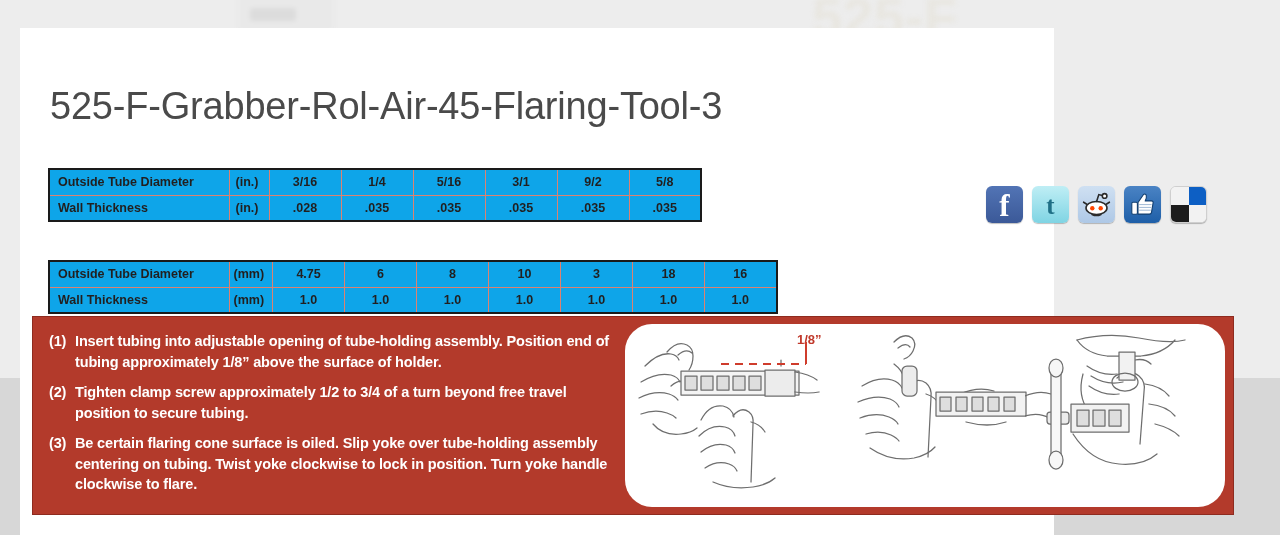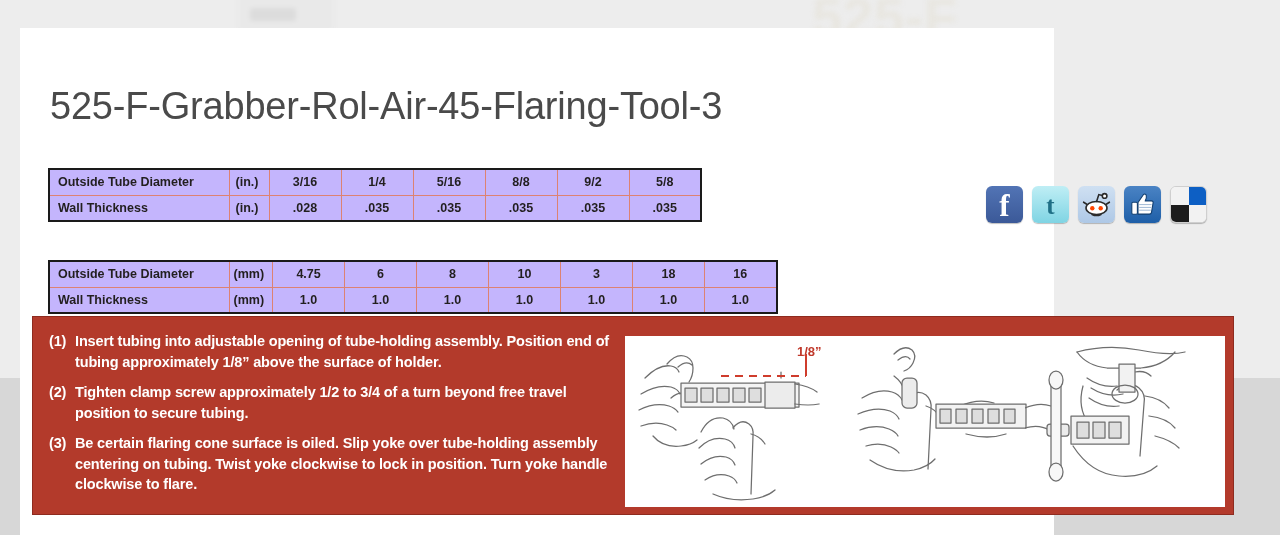--- a/index.html
+++ b/index.html
@@ -43,21 +43,21 @@
     position: absolute; left: 30px; top: 32px;
     font-size: 38px; font-weight: 300; color: #4a4a4a;
     letter-spacing: -0.2px; white-space: nowrap;
   }
 
   
   .spec-table {
     position: absolute;
     border-collapse: collapse;
     border: 2.5px solid #1a1a1a;
-    background: #c4b5fd;
+    background: #0ea5e9;
   }
   .spec-table td {
     border: 1px solid #dd8272;
     font-size: 12.5px;
     font-weight: bold;
     color: #221f1f;
     text-align: center;
     height: 26px;
     padding: 0 4px;
     white-space: nowrap;
@@ -124,22 +124,22 @@
   }
   .step {
     display: flex; margin-bottom: 10px;
     font-size: 14.5px; line-height: 1.42; font-weight: bold;
     font-stretch: condensed; letter-spacing: -0.15px;
   }
   .step .num { width: 26px; flex: none; }
   .step .body { flex: 1; }
 
   .panel-figs {
-    margin: 19px 8px 7px 0;
-    flex: 1; background: #ffffff; position: relative; overflow: hidden;
+    margin: 7px 8px 7px 0;
+    flex: 1; background: #ffffff; position: relative; overflow: hidden; border-radius: 27px;
   }
   .fig { position: absolute; top: 0; height: 100%; }
   .fig svg { display: block; }
   .dim-label {
     position: absolute; left: 172px; top: 8px;
     color: #c0392b; font-size: 13px; font-weight: bold;
     font-family: "Liberation Sans", sans-serif;
   }
 </style>
 </head>
@@ -159,21 +159,21 @@
   <h1 class="page-title">525-F-Grabber-Rol-Air-45-Flaring-Tool-3</h1>
 
   <table class="spec-table" id="table-in">
     <tbody>
       <tr>
         <td class="label">Outside Tube Diameter</td>
         <td class="unit">(in.)</td>
         <td class="val">3/16</td>
         <td class="val">1/4</td>
         <td class="val">5/16</td>
-        <td class="val">8/8</td>
+        <td class="val">3/1</td>
         <td class="val">9/2</td>
         <td class="val">5/8</td>
       </tr>
       <tr>
         <td class="label">Wall Thickness</td>
         <td class="unit">(in.)</td>
         <td class="val">.028</td>
         <td class="val">.035</td>
         <td class="val">.035</td>
         <td class="val">.035</td>

